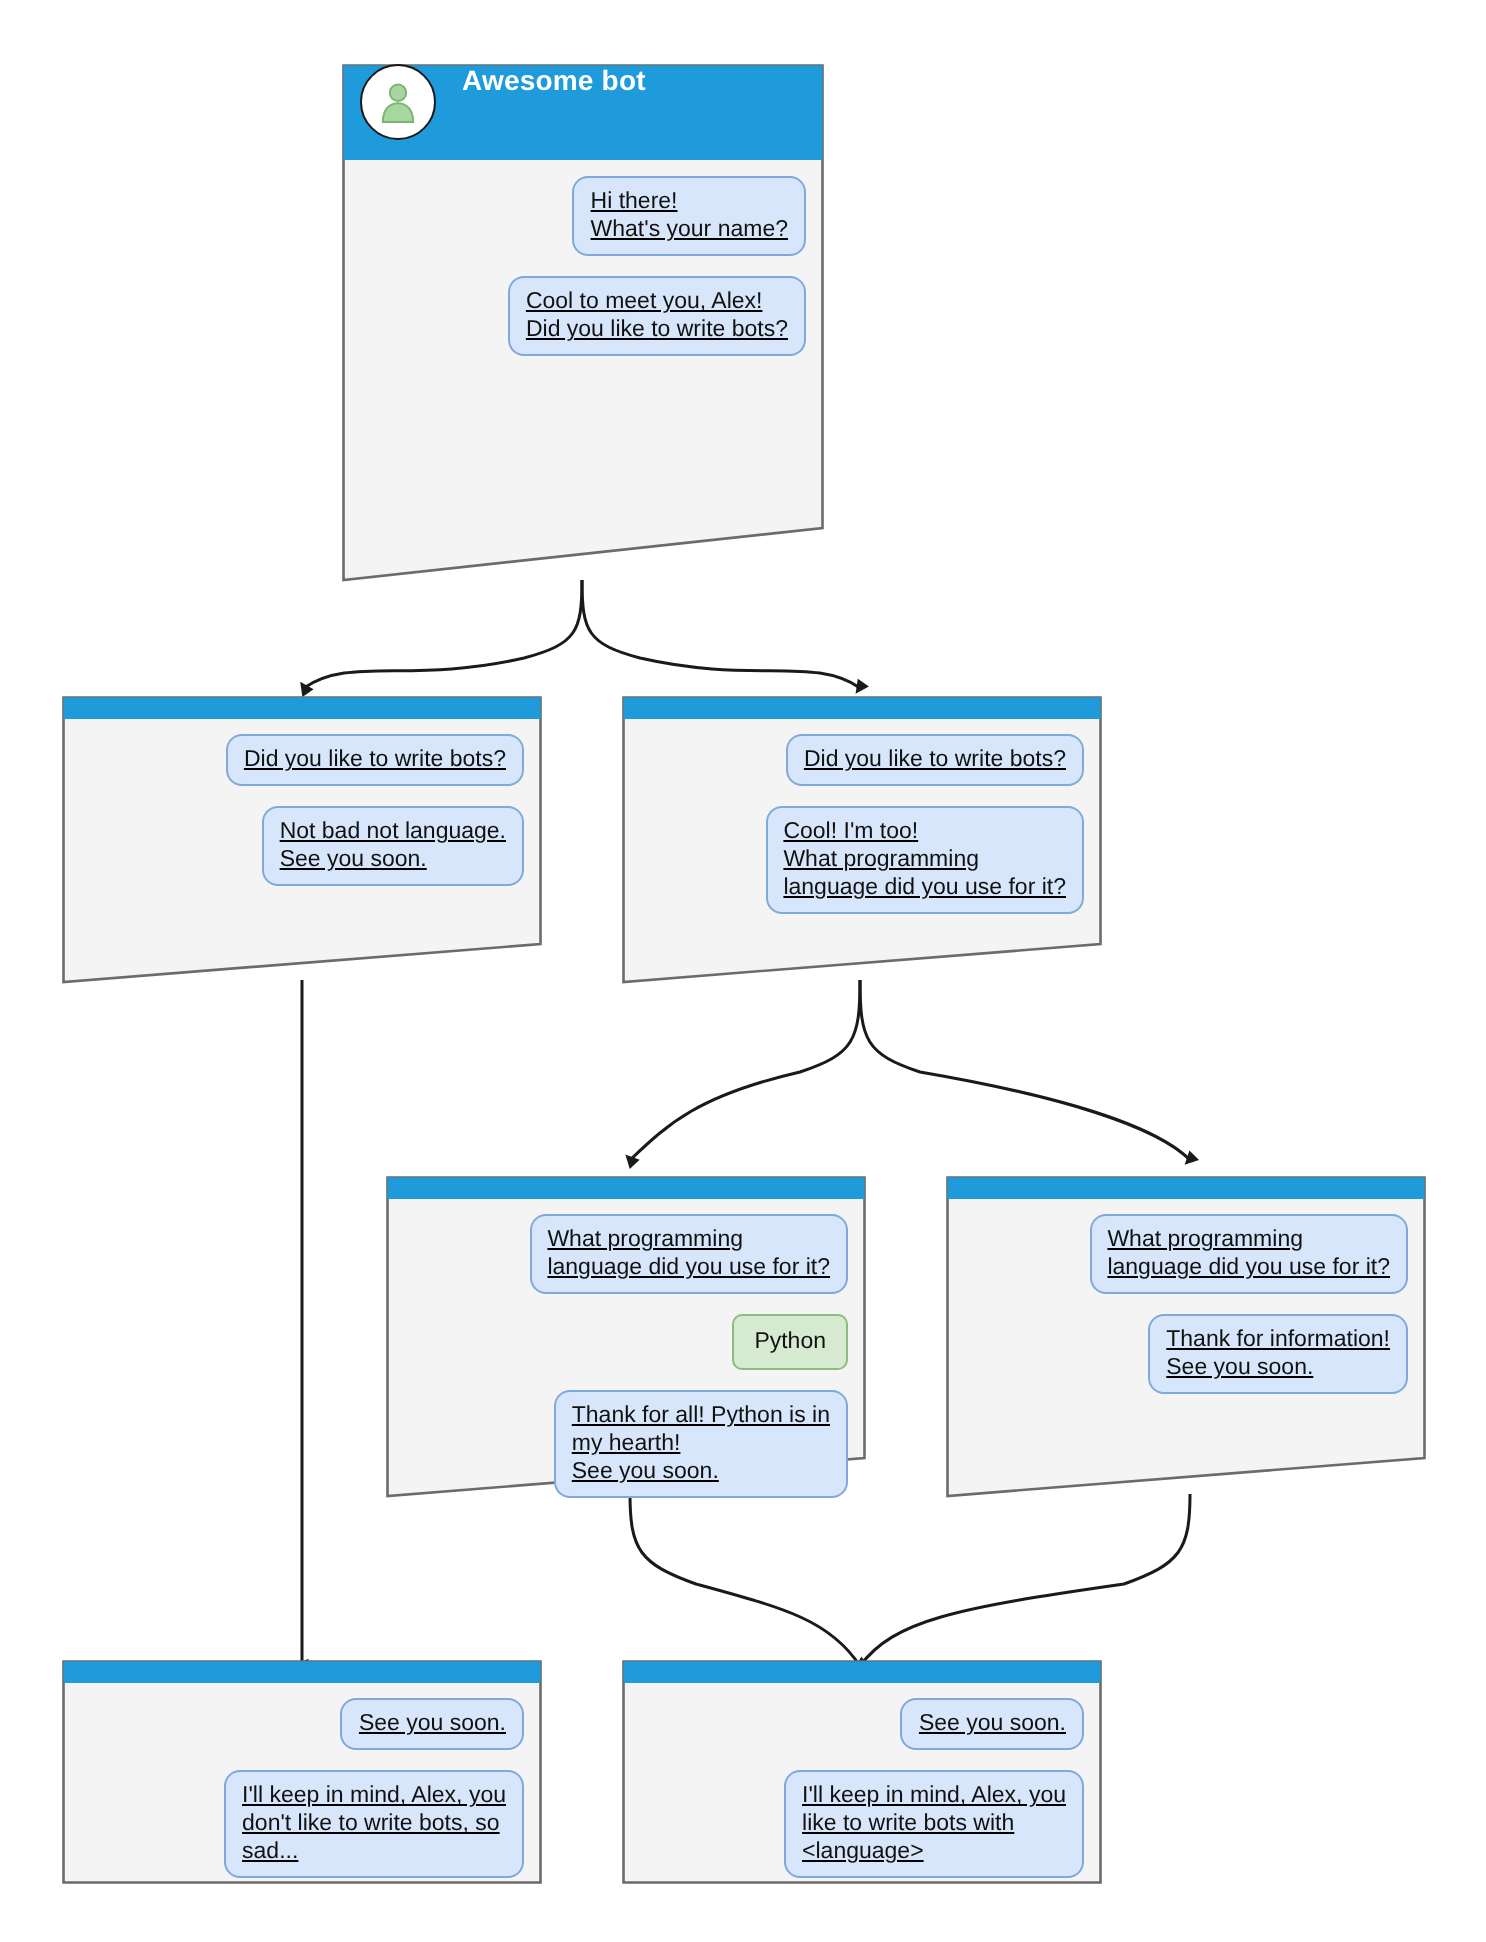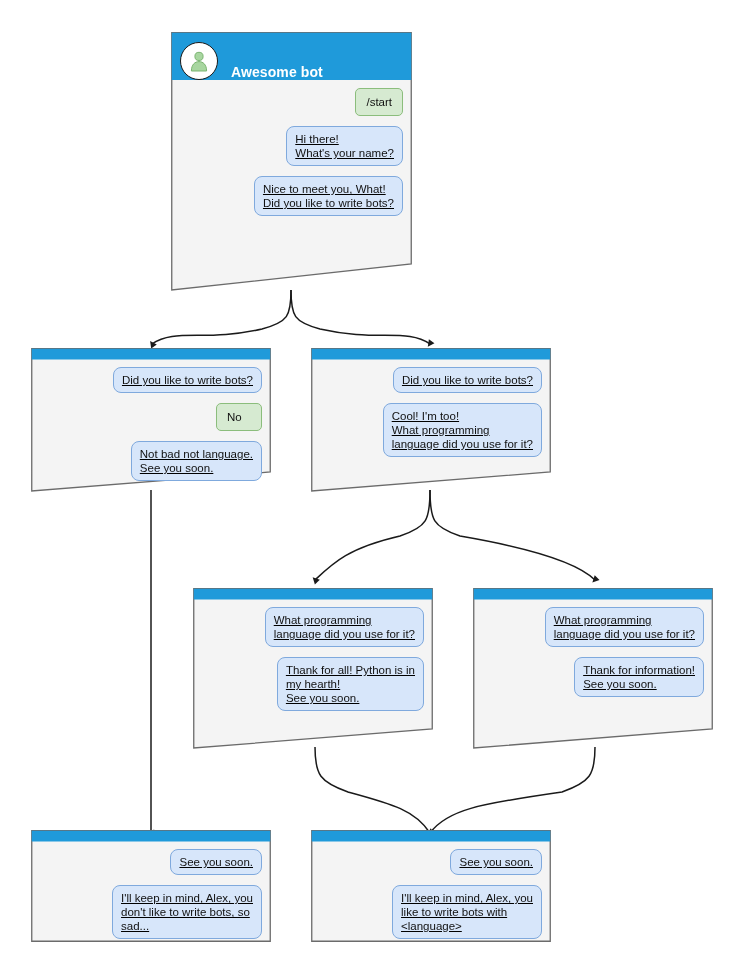--- a/index.html
+++ b/index.html
@@ -49,21 +49,21 @@
     position: absolute;
     left: 0; top: 0;
     width: 100%;
     box-sizing: border-box;
   }
   
   .hdr-big {
     position: relative;
     height: 48px;
     display: flex;
-    align-items: flex-end;
+    align-items: flex-start;
     padding-left: 9px;
     box-sizing: border-box;
   }
   .avatar {
     width: 38px;
     height: 38px;
     border-radius: 50%;
     background: #ffffff;
     border: 1.6px solid #1a1a1a;
     display: flex;
@@ -159,50 +159,44 @@
       <div class="hdr-big">
         <div class="avatar">
           <svg width="24" height="24" viewBox="0 0 24 24">
             <circle cx="12" cy="7.4" r="4.1" fill="#a8d6a0" stroke="#7bb571" stroke-width="1"></circle>
             <path d="M4.4,22 C4.4,15.4 8.1,12.6 12,12.6 C15.9,12.6 19.6,15.4 19.6,22 Z" fill="#a8d6a0" stroke="#7bb571" stroke-width="1"></path>
           </svg>
         </div>
         <span class="hdr-title">Awesome bot</span>
       </div>
       <div class="msgs">
-        <div class="row right">
-          <div class="bubble user">/start</div>
-        </div>
         <div class="row left">
           <div class="bubble bot">Hi there!
 What's your name?</div>
         </div>
         <div class="row left">
-          <div class="bubble bot">Nice to meet you, What!
+          <div class="bubble bot">Cool to meet you, Alex!
 Did you like to write bots?</div>
         </div>
       </div>
     </div>
   </div>
 
   <div class="card" style="left:31px; top:348px; width:240px; height:145px;">
     <div class="card-shell">
       <svg viewBox="0 0 240 145" preserveAspectRatio="none">
         <path d="M0.75,0.75 L239.25,0.75 L239.25,124 L0.75,143 Z" fill="#f4f4f4" stroke="#6b6b6b" stroke-width="1.3"></path>
         <path d="M0.75,0.75 L239.25,0.75 L239.25,11.5 L0.75,11.5 Z" fill="#1f9ada" stroke="none"></path>
       </svg>
     </div>
     <div class="card-inner">
       <div class="hdr-thin"></div>
       <div class="msgs">
         <div class="row left">
           <div class="bubble bot">Did you like to write bots?</div>
-        </div>
-        <div class="row right">
-          <div class="bubble user">No</div>
         </div>
         <div class="row left">
           <div class="bubble bot">Not bad not language.
 See you soon.</div>
         </div>
       </div>
     </div>
   </div>
 
   <div class="card" style="left:311px; top:348px; width:240px; height:145px;">
@@ -234,20 +228,23 @@
         <path d="M0.75,0.75 L239.25,0.75 L239.25,11.5 L0.75,11.5 Z" fill="#1f9ada" stroke="none"></path>
       </svg>
     </div>
     <div class="card-inner">
       <div class="hdr-thin"></div>
       <div class="msgs">
         <div class="row left">
           <div class="bubble bot">What programming
 language did you use for it?</div>
         </div>
+        <div class="row right">
+          <div class="bubble user">Python</div>
+        </div>
         <div class="row left">
           <div class="bubble bot">Thank for all! Python is in
 my hearth!
 See you soon.</div>
         </div>
       </div>
     </div>
   </div>
 
   <div class="card" style="left:473px; top:588px; width:240px; height:162px;">

